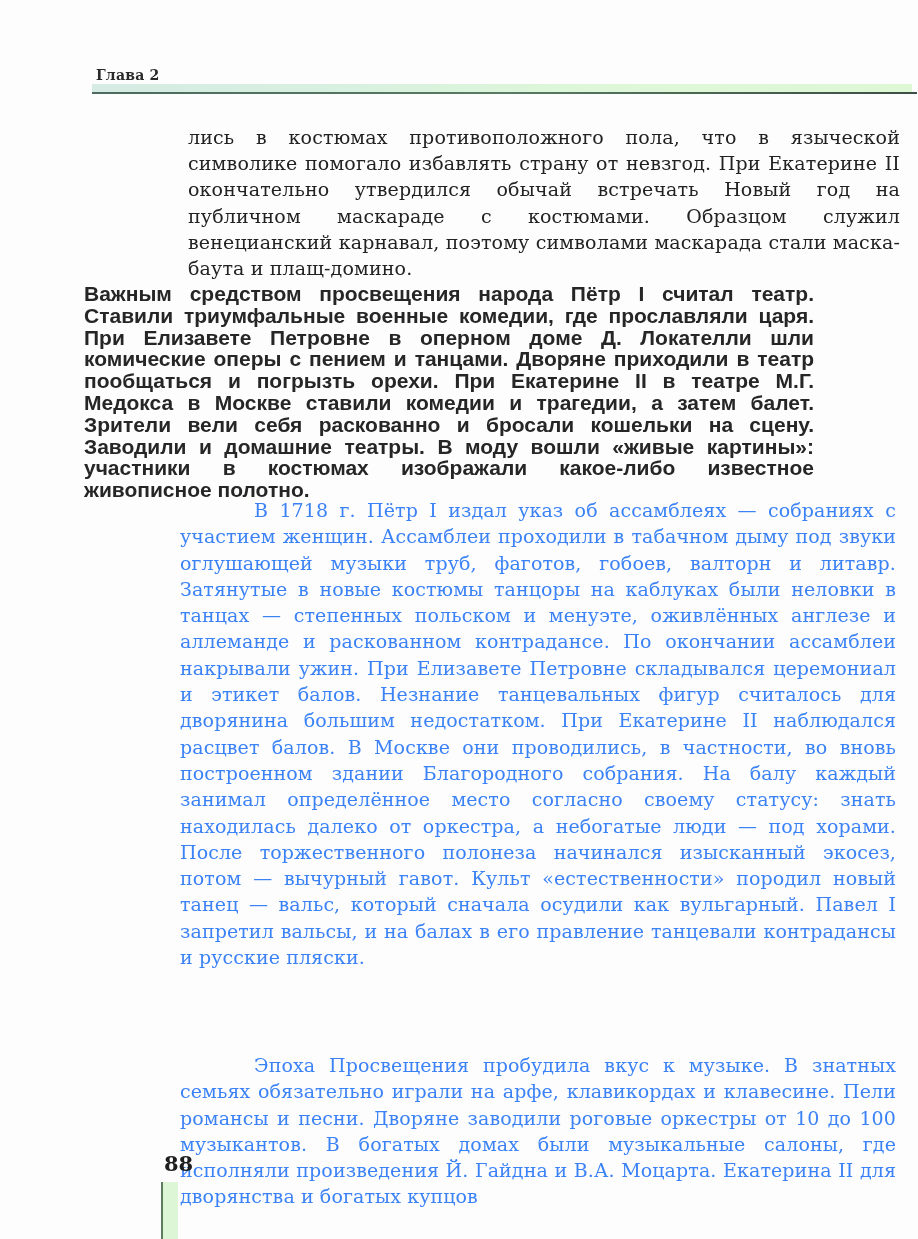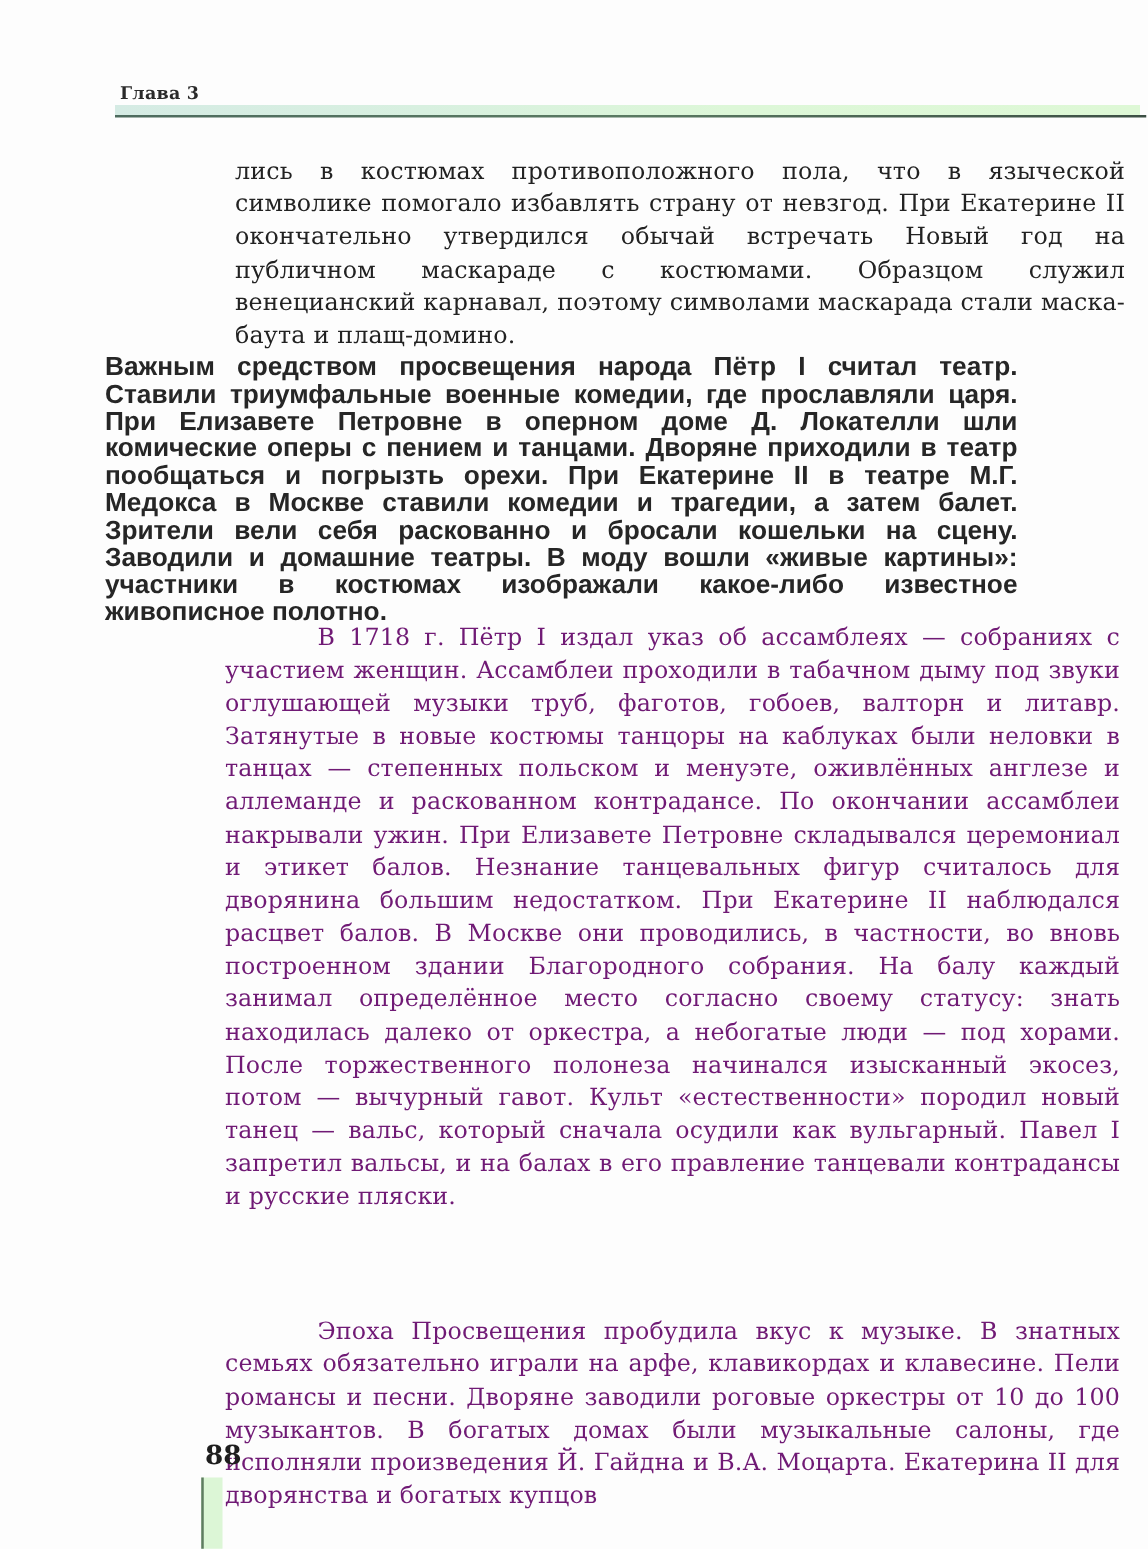--- a/index.html
+++ b/index.html
@@ -39,42 +39,42 @@
       letter-spacing: 0.15px;
     }
     .box {
       position: absolute; left: 84px; top: 283px; width: 730px;
       font-family: "Liberation Sans", sans-serif;
       font-weight: bold; font-size: 21px; line-height: 21.8px;
       color: #262626; text-align: justify; margin: 0;
     }
     .p-main {
       left: 164px; width: 716px;
-      font-size: 19px; line-height: 26.3px; color: #701a75;
+      font-size: 19px; line-height: 26.3px; color: #3b82f6;
       letter-spacing: 0.1px;
     }
     .p-main .indent { display: inline-block; width: 74px; }
     .p1 { top: 481px; }
     .p2 { top: 1036px; }
     .folio {
       position: absolute; left: 164px; top: 1151px;
       font-family: "DejaVu Serif", serif;
       font-weight: bold; font-size: 21px; color: #1e1e1e;
     }
     .margin-bar {
       position: absolute; left: 161px; top: 1182px; width: 15px; height: 57px;
       background: #dcf6d6;
       border-left: 2px solid #5e7c60;
     }
   </style>
 </head>
 <body>
 
 <div class="header">
-  <span class="header-label">Глава 3</span>
+  <span class="header-label">Глава 2</span>
   <div class="header-band"></div>
   <div class="header-rule"></div>
 </div>
 
 <p class="para p-top">лись в костюмах противоположного пола, что в языческой символике помогало избавлять страну от невзгод. При Екатерине II окончательно утвердился обычай встречать Новый год на публичном маскараде с костюмами. Образцом служил венецианский карнавал, поэтому символами маскарада стали маска-баута и плащ-домино.</p>
 
 <p class="box">Важным средством просвещения народа Пётр I считал театр. Ставили триумфальные военные комедии, где прославляли царя. При Елизавете Петровне в оперном доме Д. Локателли шли комические оперы с пением и танцами. Дворяне приходили в театр пообщаться и погрызть орехи. При Екатерине II в театре М.Г. Медокса в Москве ставили комедии и трагедии, а затем балет. Зрители вели себя раскованно и бросали кошельки на сцену. Заводили и домашние театры. В моду вошли «живые картины»: участники в костюмах изображали какое-либо известное живописное полотно.</p>
 
 <p class="para p-main p1"><span class="indent"></span><span>В 1718 г. Пётр I издал указ об ассамблеях — собраниях с участием женщин. Ассамблеи проходили в табачном дыму под звуки оглушающей музыки труб, фаготов, гобоев, валторн и литавр. Затянутые в новые костюмы танцоры на каблуках были неловки в танцах — степенных польском и менуэте, оживлённых англезе и аллеманде и раскованном контрадансе. По окончании ассамблеи накрывали ужин. При Елизавете Петровне складывался церемониал и этикет балов. Незнание танцевальных фигур считалось для дворянина большим недостатком. При Екатерине II наблюдался расцвет балов. В Москве они проводились, в частности, во вновь построенном здании Благородного собрания. На балу каждый занимал определённое место согласно своему статусу: знать находилась далеко от оркестра, а небогатые люди — под хорами. После торжественного полонеза начинался изысканный экосез, потом — вычурный гавот. Культ «естественности» породил новый танец — вальс, который сначала осудили как вульгарный. Павел I запретил вальсы, и на балах в его правление танцевали контрадансы и русские пляски.</span></p>
 

